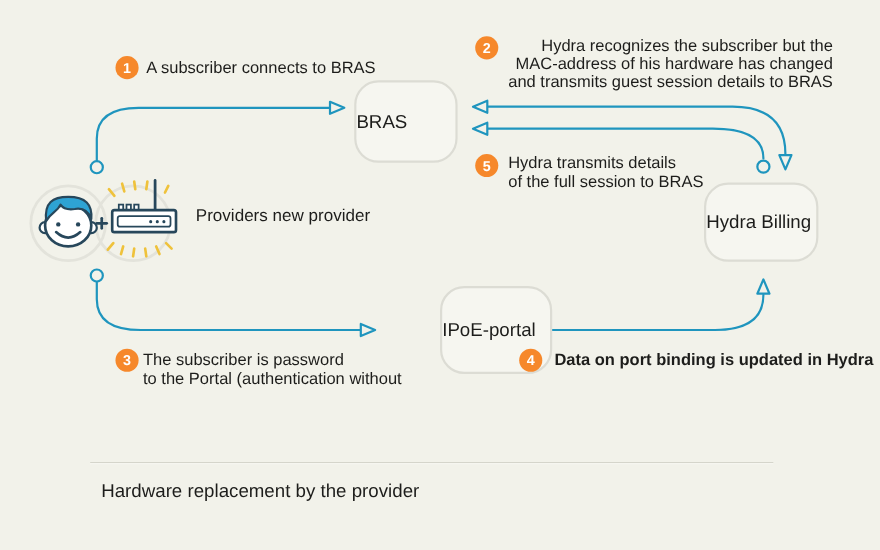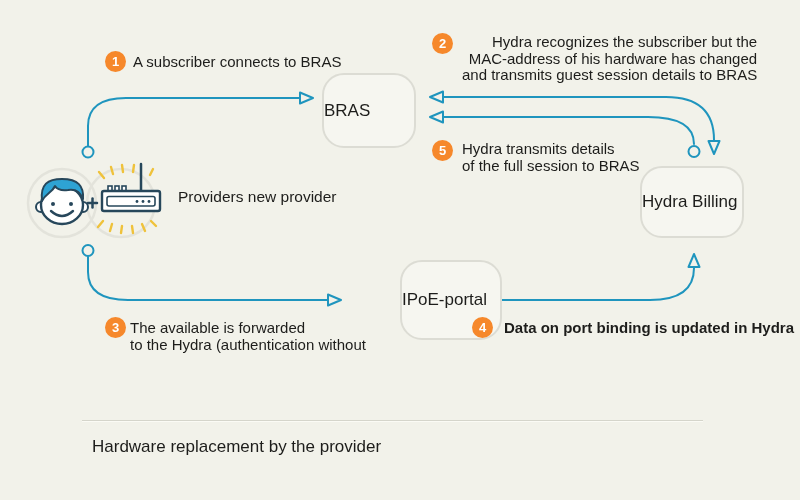--- a/index.html
+++ b/index.html
@@ -150,22 +150,22 @@
 
   <div class="step-text" style="left:133px;top:54px;">
     <div>A subscriber connects to BRAS</div>
   </div>
   <div class="step-text" style="left:462px;top:34px;text-align:right;">
     <div>Hydra recognizes the subscriber but the</div>
     <div>MAC-address of his hardware has changed</div>
     <div>and transmits guest session details to BRAS</div>
   </div>
   <div class="step-text" style="left:130px;top:320px;">
-    <div>The available is forwarded</div>
-    <div>to the Hydra (authentication without</div>
+    <div>The subscriber is password</div>
+    <div>to the Portal (authentication without</div>
   </div>
   <div class="step-text" style="left:504px;top:320px;font-weight:bold;">
     <div>Data on port binding is updated in Hydra</div>
   </div>
   <div class="step-text" style="left:462px;top:141px;">
     <div>Hydra transmits details</div>
     <div>of the full session to BRAS</div>
   </div>
 
   <div class="equip-label" style="left:178px;top:188px;">Providers new provider</div>

